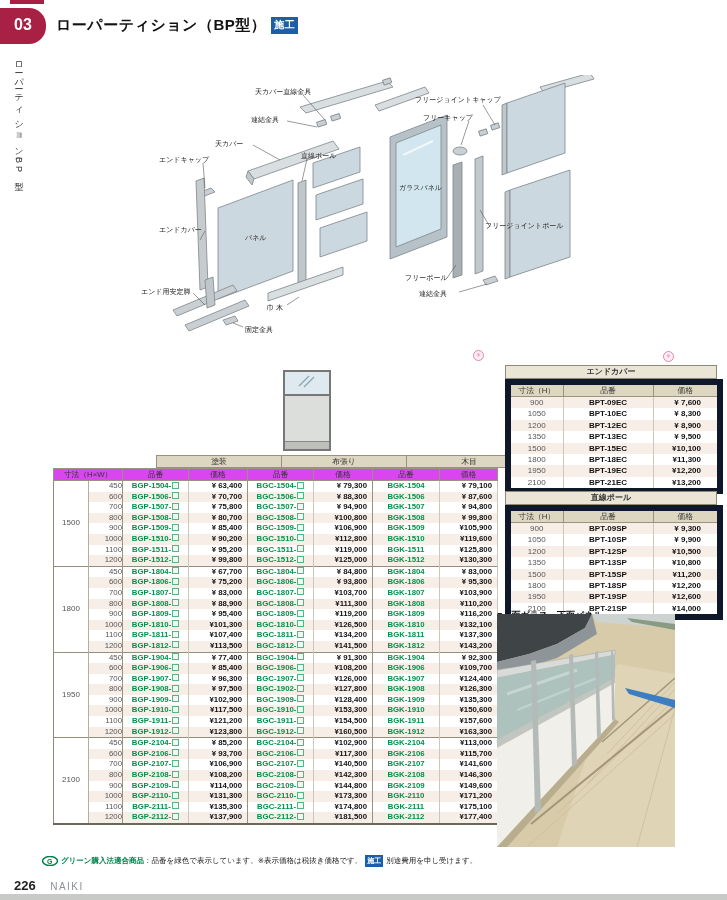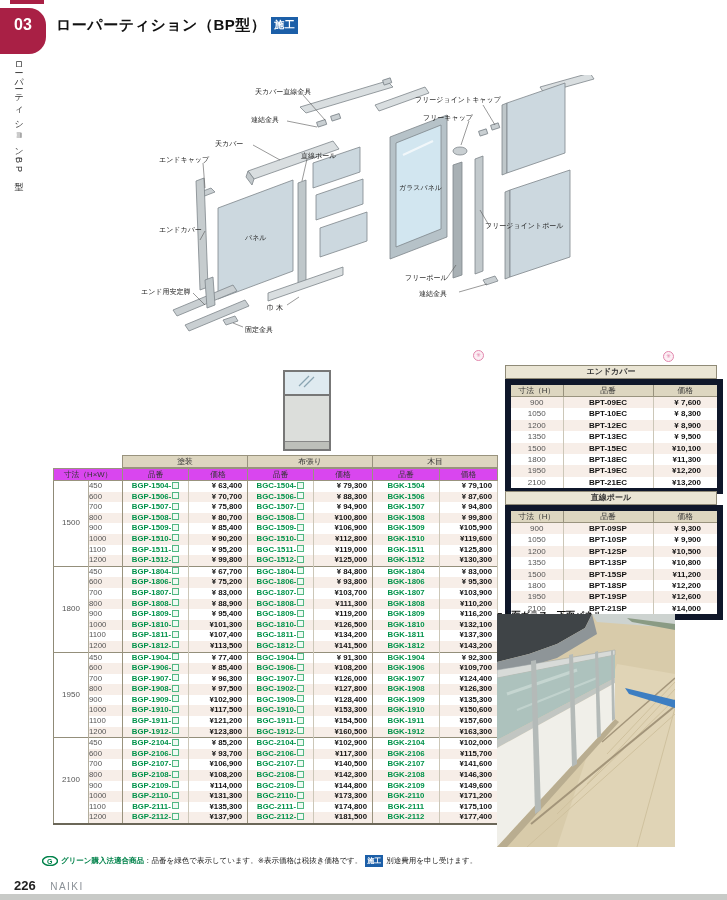--- a/index.html
+++ b/index.html
@@ -1,21 +1,21 @@
 <!DOCTYPE html>
 <html lang="ja"><head>
 <meta charset="utf-8">
 <style>
   html,body{margin:0;padding:0;background:#fff;}
   #app{position:relative;width:727px;height:900px;background:#ffffff;overflow:hidden;
        font-family:"Liberation Sans","DejaVu Sans",sans-serif;color:#222;}
 
   
   .bleed{position:absolute;left:10px;top:0;width:34px;height:4px;background:#a92045;}
-  .chapter-tab{position:absolute;left:0;top:8px;width:46px;height:46px;background:#a92045;
+  .chapter-tab{position:absolute;left:0;top:8px;width:46px;height:36px;background:#a92045;
        border-radius:0 17px 17px 0;color:#fff;font-weight:bold;font-size:16px;line-height:34px;text-align:center;}
   .page-title{position:absolute;left:56px;top:16px;font-size:15px;font-weight:bold;color:#111;letter-spacing:.5px;}
   .title-badge{display:inline-block;background:#1c5fa8;color:#fff;font-size:10px;font-weight:bold;
        padding:1px 3px 2px;margin-left:5px;vertical-align:2px;}
   .side-vertical{position:absolute;left:12px;top:55px;writing-mode:vertical-rl;font-size:9px;
        letter-spacing:3px;color:#333;}
 
   
   .diagram{position:absolute;left:55px;top:75px;width:665px;height:285px;}
   .diagram svg{position:absolute;left:0;top:0;}
@@ -27,34 +27,34 @@
 
   
   .price-table{position:absolute;left:53px;top:362px;width:444px;}
   .ptitle{margin-left:69px;height:13px;border:1px solid #8f8a77;background:#eae5d4;text-align:center;
        font-size:8.5px;line-height:13px;font-weight:bold;color:#333;}
   .fig-area{height:93px;position:relative;}
   .pfig{position:absolute;left:230px;top:8px;width:44px;height:77px;border:2px solid #777;background:#dcdedb;}
   .pfig .glass{position:absolute;left:0;right:0;top:0;height:22px;border-bottom:2px solid #777;background:#dfeaf0;}
   .pfig .base{position:absolute;left:0;right:0;bottom:0;height:7px;background:#bdbfba;border-top:1px solid #888;}
 
-  table.grp{border-collapse:collapse;table-layout:fixed;margin-left:69px;width:375px;}
+  table.grp{border-collapse:collapse;table-layout:fixed;margin-left:103px;width:375px;}
   table.grp th{background:#ddd6c0;border:1px solid #99937e;font-weight:normal;height:11px;
        font-size:7.8px;color:#333;padding:0;}
 
   table.main{border-collapse:collapse;table-layout:fixed;width:444px;font-size:7.8px;
        border-left:1px solid #8f8a77;border-right:1px solid #8f8a77;border-bottom:2px solid #6b6758;}
   table.main th{background:#d946ef;border:1px solid #99937e;font-weight:normal;height:11px;
        font-size:7.8px;color:#333;padding:0;}
   table.main td{height:10.6px;line-height:10.6px;padding:0;border-right:1px solid #ccc7b8;
        overflow:hidden;white-space:nowrap;background:#fff;}
   table.main tr.pink td{background:#f7eee8;}
   table.main td.gcell{background:#fff !important;text-align:center;color:#555;font-size:8px;
        border-right:1px solid #b3ae9d;}
-  table.main td.wcell{text-align:left;color:#555;}
+  table.main td.wcell{text-align:right;color:#555;}
   table.main td.code{text-align:center;font-weight:bold;color:#00924a;}
   table.main td.price{text-align:right;padding-right:5px;font-weight:bold;color:#111;}
   table.main td.sec{border-right:1px solid #99937e;}
   table.main tr.gfirst td{border-top:1px solid #948f7b;}
   .cbox{display:inline-block;width:5px;height:5px;border:1px solid #52b783;background:#effaf3;
        margin-left:1px;vertical-align:-0.5px;}
 
   
   .side-table{position:absolute;left:505px;width:212px;}
   .stitle{height:12px;background:#eae5d4;border:1px solid #8f8a77;text-align:center;font-size:8px;
@@ -458,21 +458,21 @@
             <td class="price">¥163,300</td>
           </tr>
           <tr class="gfirst">
             <td class="gcell" rowspan="8">2100</td>
             <td class="wcell sec">450</td>
             <td class="code"><span>BGP-2104-</span><span class="cbox"></span></td>
             <td class="price sec">¥ 85,200</td>
             <td class="code"><span>BGC-2104-</span><span class="cbox"></span></td>
             <td class="price sec">¥102,900</td>
             <td class="code"><span>BGK-2104</span></td>
-            <td class="price">¥102,000</td>
+            <td class="price">¥113,000</td>
           </tr>
           <tr class="pink ">
             <td class="wcell sec">600</td>
             <td class="code"><span>BGP-2106-</span><span class="cbox"></span></td>
             <td class="price sec">¥ 93,700</td>
             <td class="code"><span>BGC-2106-</span><span class="cbox"></span></td>
             <td class="price sec">¥117,300</td>
             <td class="code"><span>BGK-2106</span></td>
             <td class="price">¥115,700</td>
           </tr>

